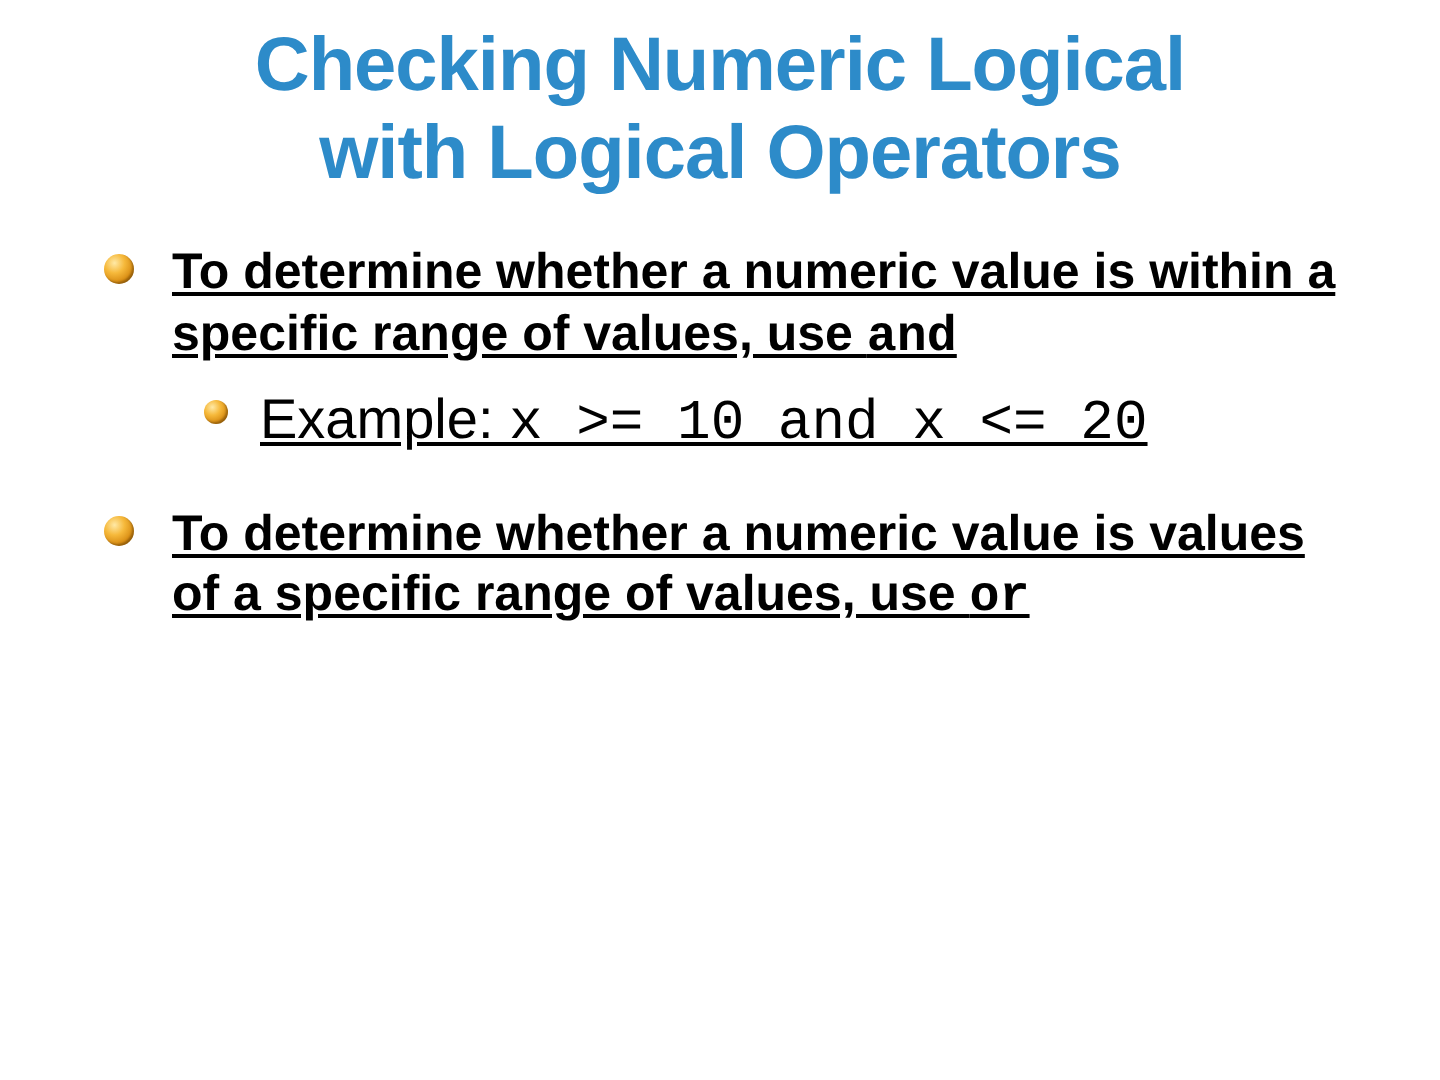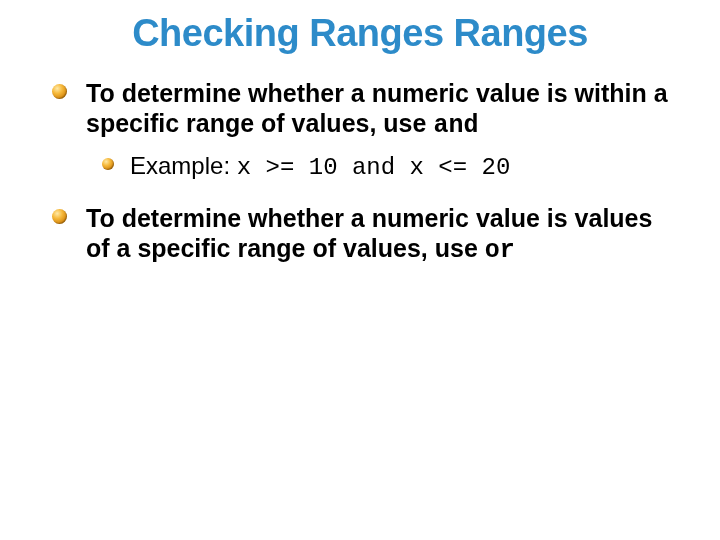--- a/index.html
+++ b/index.html
@@ -32,40 +32,41 @@
     margin: 0;
     padding: 0 0 0 30px;
   }
   ul.top > li {
     position: relative;
     font-size: 25px;
     font-weight: 700;
     line-height: 1.22;
     margin: 16px 0 20px 0;
     padding-left: 8px;
+    text-decoration: underline;
   }
   ul.top > li::before {
     content: "";
     position: absolute;
     left: -26px;
     top: 6px;
     width: 15px;
     height: 15px;
     border-radius: 50%;
     background: radial-gradient(circle at 35% 30%, #ffe9a6 0%, #f6b93b 35%, #d68910 70%, #8a5a10 100%);
     box-shadow: inset -1px -1px 1px rgba(0,0,0,0.25);
   }
   ul.sub {
     list-style: none;
     margin: 8px 0 0 0;
     padding: 0 0 0 40px;
   }
   ul.sub > li {
     position: relative;
-    font-size: 24px;
+    font-size: 28px;
     font-weight: 400;
     line-height: 1.3;
     padding-left: 4px;
   }
   ul.sub > li::before {
     content: "";
     position: absolute;
     left: -24px;
     top: 8px;
     width: 12px;
@@ -81,21 +82,22 @@
   .mono-bold {
     font-family: "Courier New", Courier, monospace;
     font-weight: 700;
   }
 </style>
 </head>
 <body>
 
 <div class="slide">
   <h1 class="title">
-    <span>Checking Ranges Ranges</span><br>
+    <span>Checking Numeric Logical</span><br>
+    <span>with Logical Operators</span>
   </h1>
 
   <ul class="top">
     <li>
       <span>To determine whether a numeric value is within a specific range of values, use </span><span class="mono-bold">and</span>
       <ul class="sub">
         <li>
           <span>Example: </span><span class="mono">x &gt;= 10 and x &lt;= 20</span>
         </li>
       </ul>

